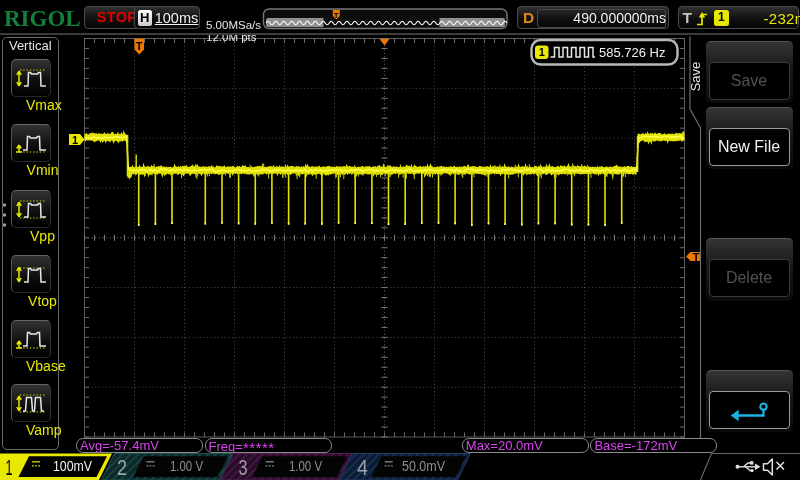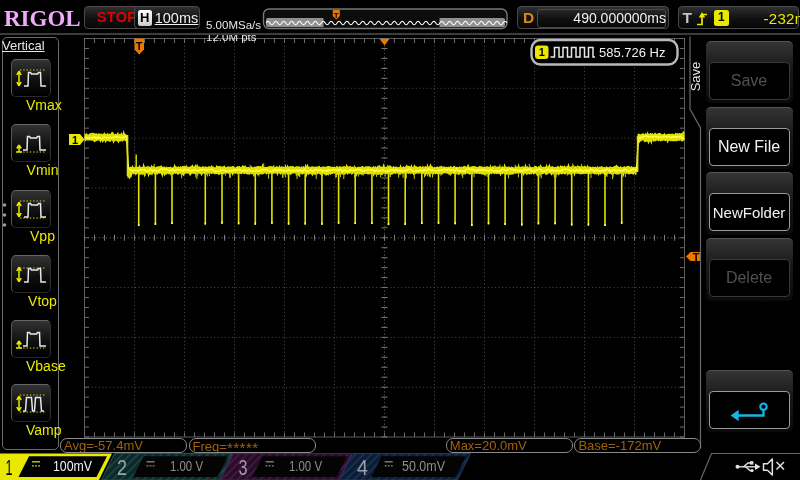--- a/index.html
+++ b/index.html
@@ -1,21 +1,21 @@
 <!DOCTYPE html>
 <html><head><meta charset="utf-8"><style>
 * { margin:0; padding:0; box-sizing:border-box; }
 html,body { width:800px; height:480px; background:#000; overflow:hidden;
   font-family:"Liberation Sans", sans-serif; }
 #scr { position:relative; width:800px; height:480px; background:#000; }
 .abs { position:absolute; }
 
 
 #logo { left:4px; top:6px; font-family:"Liberation Serif", serif; font-weight:bold;
-  font-size:23px; color:#f0abfc; }
+  font-size:23px; color:#15803d; }
 .tbox { position:absolute; top:5.5px; height:23.5px; border:1px solid #4a4a4a; border-radius:4px;
   background:linear-gradient(#303030,#101010 55%,#060606); }
 #stopb { left:83.5px; width:67px; color:#e00000; font-weight:bold; font-size:14.5px;
   text-align:center; line-height:21.5px; letter-spacing:0.3px; }
 #hbox { left:133.5px; width:66px; }
 #hchip { position:absolute; left:3px; top:3.5px; width:14.5px; height:15.5px; background:linear-gradient(#fff,#ccc);
   border-radius:2.5px; color:#000; font-weight:bold; font-size:13px; text-align:center; line-height:15px; }
 #htime { position:absolute; left:20px; top:0; width:44px; text-align:center; color:#f0f0f0; font-size:14.5px; line-height:22px;text-decoration:underline; }
 #srate { left:206px; top:20px; color:#e8e8e8; font-size:11.5px; line-height:11.5px; }
 #dbox { left:517px; width:151.5px; }
@@ -24,40 +24,40 @@
 #dbox .tx { position:absolute; left:19px; top:0; width:129px; text-align:right; color:#f0f0f0; font-size:14px; line-height:22px; }
 #tbox2 { left:677.5px; width:121px; }
 #tbox2 .t { position:absolute; left:4px; top:2.5px; color:#c4c4c4; font-weight:bold; font-size:15.5px; }
 #tbox2 .n1 { position:absolute; left:35.5px; top:3.5px; width:14.5px; height:15.5px; background:#e8e800;
   border-radius:2.5px; color:#000; font-weight:bold; font-size:12px; text-align:center; line-height:15.5px; }
 #tbox2 .mv { position:absolute; left:55px; top:0; color:#e8e800; font-size:15px; letter-spacing:0.3px; line-height:23px;margin-left:30px; }
 #topline { left:0; top:33px; width:800px; height:1.5px; background:#3c3c3c; }
 
 
 #lpanel { left:2px; top:37px; width:56.5px; height:413px; border:1px solid #6a6a6a; border-radius:5px; }
-#ltitle { left:2px; top:38px; width:56.5px; text-align:left; color:#e8e8e8; font-size:13px;text-decoration:underline; }
+#ltitle { left:2px; top:38px; width:56.5px; text-align:center; color:#e8e8e8; font-size:13px; }
 .lbtn { position:absolute; left:11px; width:40px; height:38px; border-radius:5px;
   background:linear-gradient(#323232,#0e0e0e 60%,#000); border:1px solid;
   border-color:#666 #303030 #282828 #565656; }
 .llab { position:absolute; left:2px; width:57px; text-align:center; color:#e8e800; font-size:14px;padding-left:24px; }
 .wf { fill:none; stroke:#e8e8e8; stroke-width:1.5; }
 .yd { stroke:#e8e800; stroke-width:1.1; stroke-dasharray:1.3 2; }
 .ya { fill:none; stroke:#e8e800; stroke-width:1.5; }
 .rbtn { position:absolute; left:705.5px; width:87px; height:62.3px; border-radius:5px;
   background:linear-gradient(#343434,#181818 45%,#0a0a0a); border-top:1px solid #555; }
 .rin { position:absolute; left:3px; top:20px; width:81px; height:38px; border-radius:4px; background:#000;
   display:flex; align-items:center; justify-content:center; }
 .rin-en { border:1.5px solid #9a9a9a; }
 .rin-dis { border:1.5px solid #3a3a3a; }
 .rtxt-en { color:#f2f2f2; }
 .rtxt-dis { color:#515151; }
 
 
 .pill { position:absolute; top:437.5px; width:127px; height:15.5px; border:1px solid #8a8a8a; border-radius:7px;
-  background:#000; color:#a16207; font-size:13px; line-height:14px; padding-left:3px; white-space:nowrap; overflow:hidden; }
+  background:#000; color:#d946ef; font-size:13px; line-height:14px; padding-left:3px; white-space:nowrap; overflow:hidden;margin-left:16px; }
 .star { font-size:15px; position:relative; top:2.5px; letter-spacing:0.5px; }
 </style></head>
 <body>
 <div id="scr">
 
 <svg class="abs" style="left:0;top:0" width="800" height="480" viewBox="0 0 800 480">
 <style>
  .dot { stroke:#4e4e4e; stroke-width:1; stroke-dasharray:1 2.6; }
  .tk  { stroke:#6a6a6a; stroke-width:1; }
  .tk2 { stroke:#7a7a7a; stroke-width:1; }
@@ -711,25 +711,20 @@
 <div class="rbtn" style="top:40.7px">
       <div class="rin rin-dis">
         <span class="rtxt-dis" style="font-size:16px">Save</span>
       </div>
     </div>
 <div class="rbtn" style="top:106.5px">
       <div class="rin rin-en">
         <span class="rtxt-en" style="font-size:16px">New File</span>
       </div>
     </div>
-<div class="rbtn" style="top:172.4px">
-      <div class="rin rin-en">
-        <span class="rtxt-en" style="font-size:15px">NewFolder</span>
-      </div>
-    </div>
 <div class="rbtn" style="top:238.3px">
       <div class="rin rin-dis">
         <span class="rtxt-dis" style="font-size:16px">Delete</span>
       </div>
     </div>
 <div class="rbtn" style="top:370px">
       <div class="rin rin-en" style="text-align:center">
         <svg width="82" height="34" viewBox="0 0 82 34">
           <path d="M28,22.7 H55.5 V17" fill="none" stroke="#18b4e8" stroke-width="2.4"></path>
           <path d="M21.5,22.7 l8.3,-5.9 v11.8 Z" fill="#18b4e8"></path>

